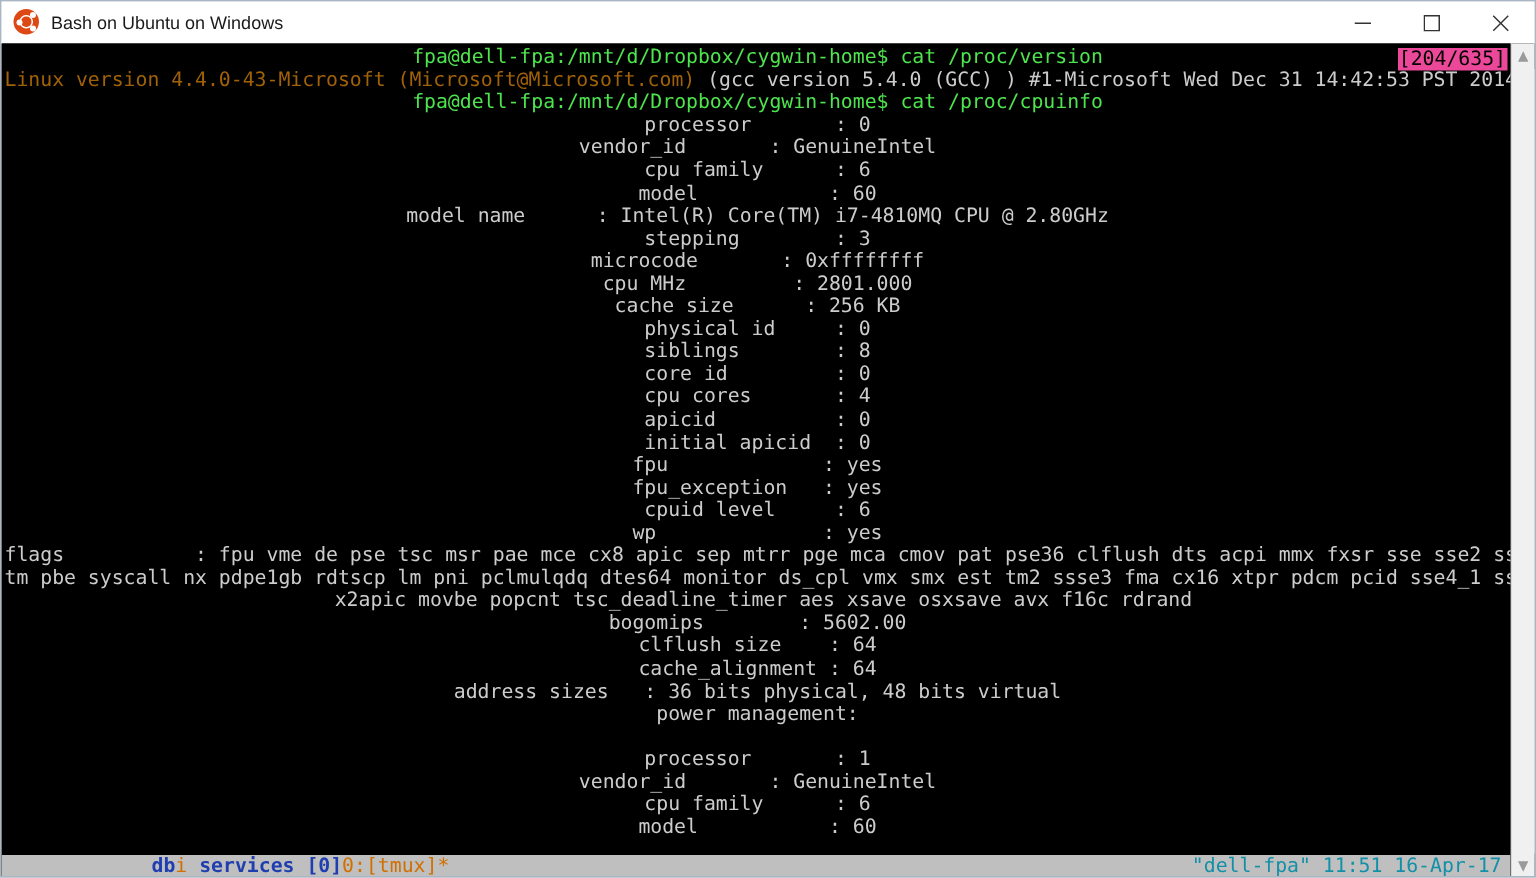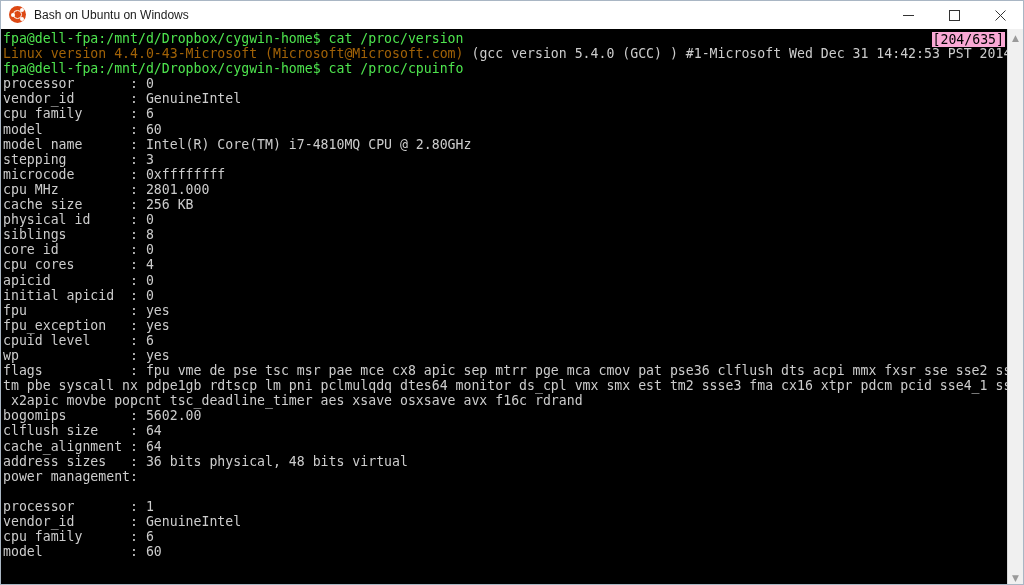--- a/index.html
+++ b/index.html
@@ -115,32 +115,33 @@
     position: absolute;
     left: 2px;
     top: 2px;
     right: 0;
     font-family: "DejaVu Sans Mono", monospace;
     font-size: 13.2px;
     line-height: 15.1px;
     white-space: pre;
     letter-spacing: 0px;
     color: #cccccc;
+    text-align: center;
   }
   .line { height: 15.1px; }
   .c-green  { color: #4ee44e; }
   .c-yellow { color: #a16207; }
   .c-white  { color: #cccccc; }
 
   
   #scroll-indicator {
     position: absolute;
     top: 3px;
     right: 2px;
-    background: #f9a8d4;
+    background: #ec4899;
     color: #000000;
     font-family: "DejaVu Sans Mono", monospace;
     font-size: 13.2px;
     line-height: 15.1px;
     padding: 0 1px;
     white-space: pre;
   }
 
   
   #statusbar {
@@ -230,20 +231,25 @@
     </div>
   </div>
 
   <div id="terminal-wrap">
 
     <div id="terminal">
       <div id="screen"><div class="line"><span class="c-green">fpa@dell-fpa:/mnt/d/Dropbox/cygwin-home$ cat /proc/version</span></div><div class="line"><span class="c-yellow">Linux version 4.4.0-43-Microsoft (Microsoft@Microsoft.com) </span><span class="c-white">(gcc version 5.4.0 (GCC) ) #1-Microsoft Wed Dec 31 14:42:53 PST 2014</span></div><div class="line"><span class="c-green">fpa@dell-fpa:/mnt/d/Dropbox/cygwin-home$ cat /proc/cpuinfo</span></div><div class="line"><span class="c-white">processor       : 0</span></div><div class="line"><span class="c-white">vendor_id       : GenuineIntel</span></div><div class="line"><span class="c-white">cpu family      : 6</span></div><div class="line"><span class="c-white">model           : 60</span></div><div class="line"><span class="c-white">model name      : Intel(R) Core(TM) i7-4810MQ CPU @ 2.80GHz</span></div><div class="line"><span class="c-white">stepping        : 3</span></div><div class="line"><span class="c-white">microcode       : 0xffffffff</span></div><div class="line"><span class="c-white">cpu MHz         : 2801.000</span></div><div class="line"><span class="c-white">cache size      : 256 KB</span></div><div class="line"><span class="c-white">physical id     : 0</span></div><div class="line"><span class="c-white">siblings        : 8</span></div><div class="line"><span class="c-white">core id         : 0</span></div><div class="line"><span class="c-white">cpu cores       : 4</span></div><div class="line"><span class="c-white">apicid          : 0</span></div><div class="line"><span class="c-white">initial apicid  : 0</span></div><div class="line"><span class="c-white">fpu             : yes</span></div><div class="line"><span class="c-white">fpu_exception   : yes</span></div><div class="line"><span class="c-white">cpuid level     : 6</span></div><div class="line"><span class="c-white">wp              : yes</span></div><div class="line"><span class="c-white">flags           : fpu vme de pse tsc msr pae mce cx8 apic sep mtrr pge mca cmov pat pse36 clflush dts acpi mmx fxsr sse sse2 ss ht</span></div><div class="line"><span class="c-white">tm pbe syscall nx pdpe1gb rdtscp lm pni pclmulqdq dtes64 monitor ds_cpl vmx smx est tm2 ssse3 fma cx16 xtpr pdcm pcid sse4_1 sse4_2</span></div><div class="line"><span class="c-white"> x2apic movbe popcnt tsc_deadline_timer aes xsave osxsave avx f16c rdrand</span></div><div class="line"><span class="c-white">bogomips        : 5602.00</span></div><div class="line"><span class="c-white">clflush size    : 64</span></div><div class="line"><span class="c-white">cache_alignment : 64</span></div><div class="line"><span class="c-white">address sizes   : 36 bits physical, 48 bits virtual</span></div><div class="line"><span class="c-white">power management:</span></div><div class="line"><span class="c-white"></span></div><div class="line"><span class="c-white">processor       : 1</span></div><div class="line"><span class="c-white">vendor_id       : GenuineIntel</span></div><div class="line"><span class="c-white">cpu family      : 6</span></div><div class="line"><span class="c-white">model           : 60</span></div></div>
 
       <div id="scroll-indicator">[204/635]</div>
 
+      <div id="statusbar">
+        <span id="status-left"></span>
+        <span id="status-center" style="padding-left: 98px;"><span class="s-blue">db</span><span class="s-orange">i</span><span class="s-blue"> services </span><span class="s-blue">[0]</span><span class="s-orange">0:</span><span class="s-orange">[tmux]*</span></span>
+        <span id="status-right" class="s-teal">"dell-fpa" 11:51 16-Apr-17</span>
+      </div>
     </div>
 
     <div id="scrollbar">
       <div class="sb-arrow">▲</div>
       <div id="sb-track"></div>
       <div class="sb-arrow">▼</div>
     </div>
 
   </div>
 </div>

